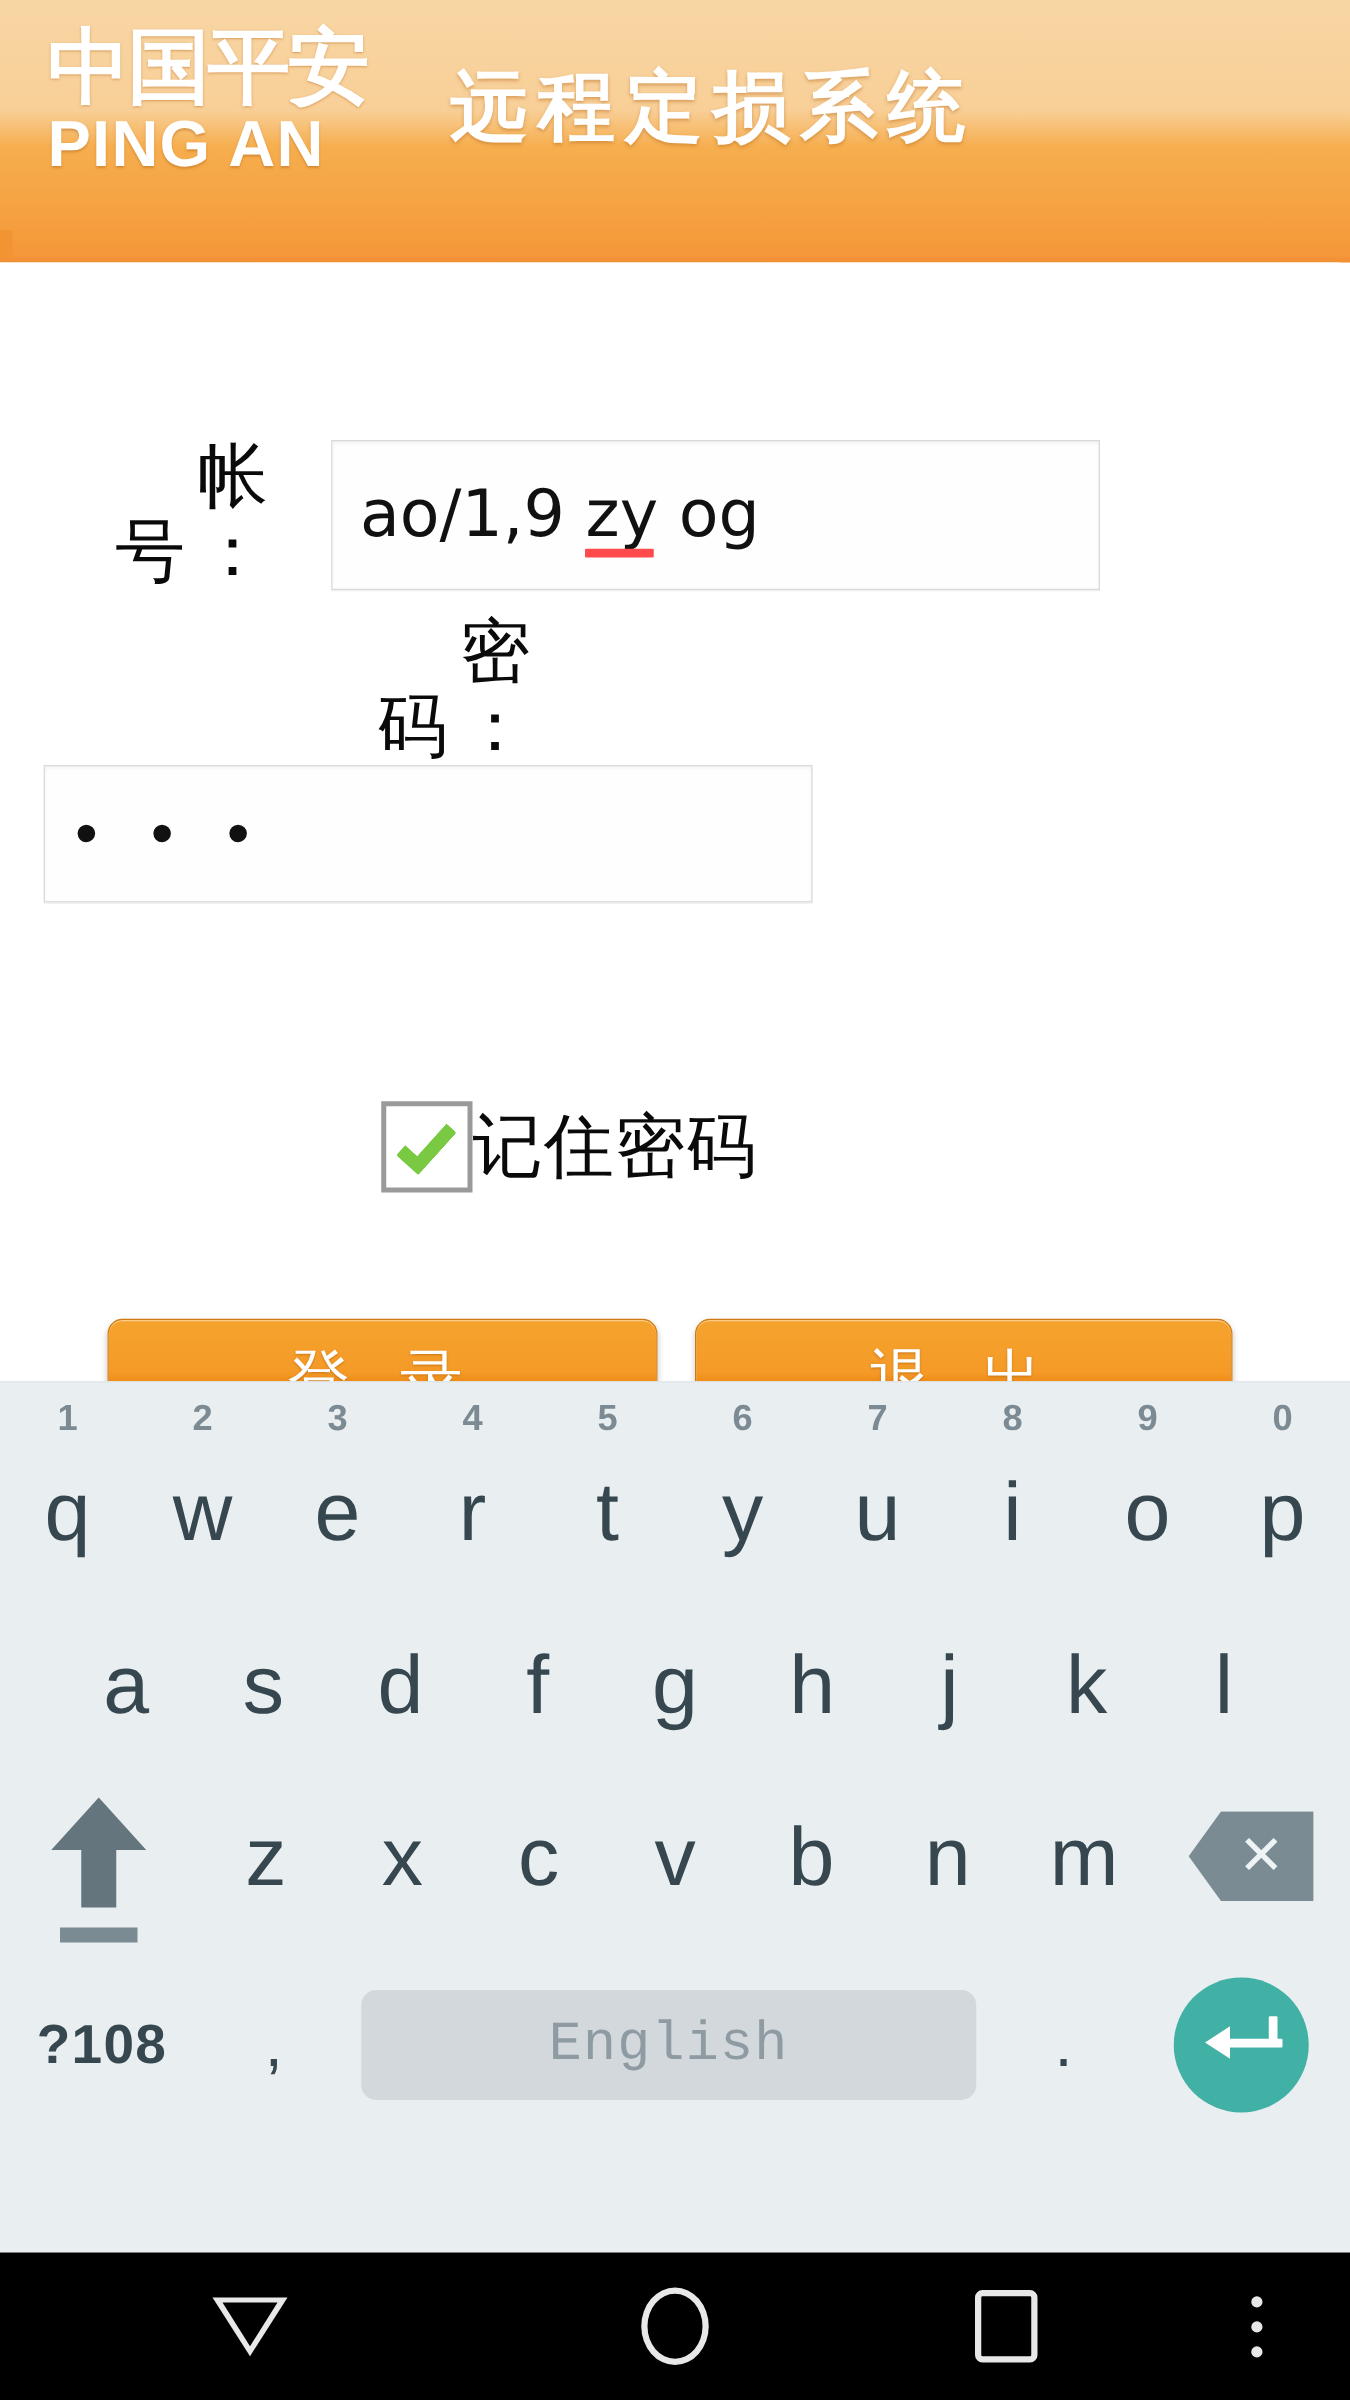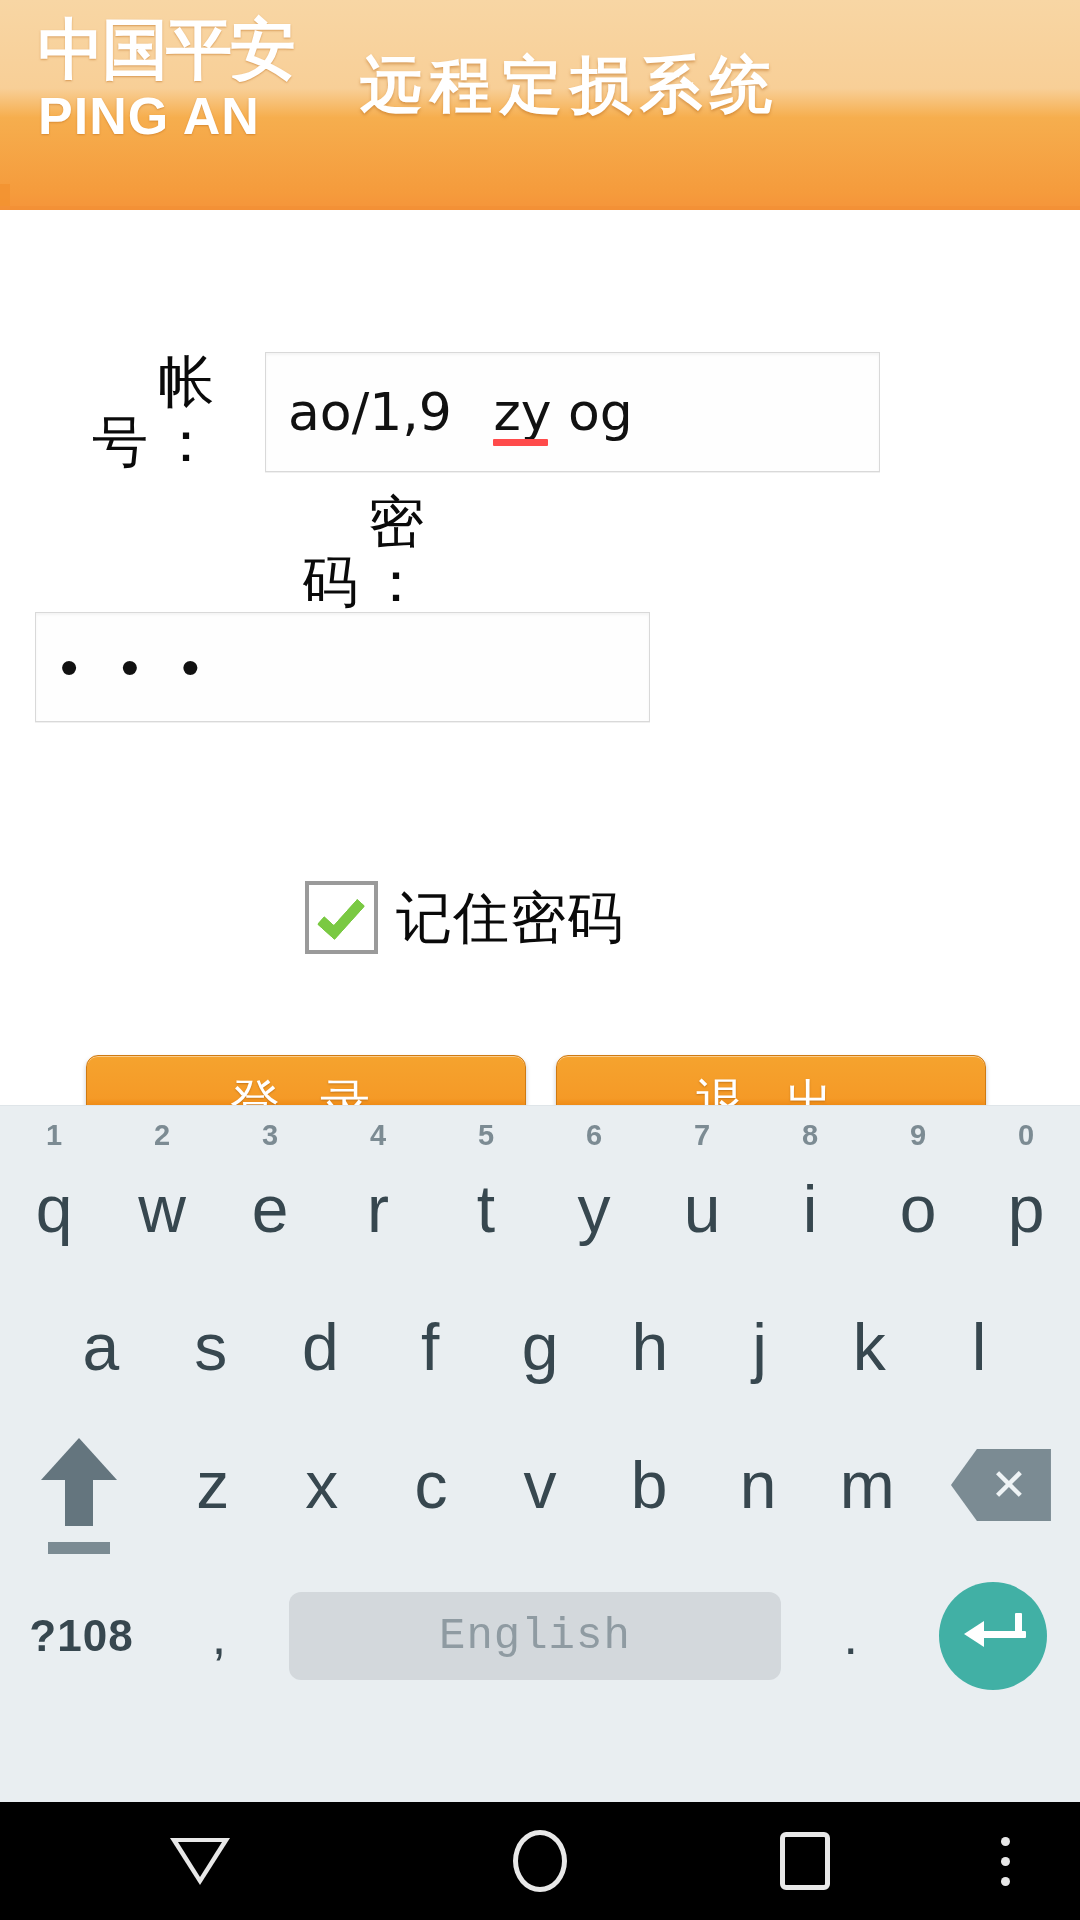--- a/index.html
+++ b/index.html
@@ -20,21 +20,21 @@
   .header:after{
     content:""; position:absolute; left:0; bottom:0; width:1080px; height:4px;
     background:#f08a30; opacity:.35;
   }
   .logo-block{
     position:absolute; left:38px; top:22px; width:300px; color:#fff;
     text-shadow: 0 1px 2px rgba(190,110,30,.55);
   }
   .logo-cn{
     font-size:66px; line-height:66px; font-weight:700; letter-spacing:-2px;
-    font-family:Liberation Mono, monospace;
+    font-family:Liberation Serif, serif;
   }
   .logo-en{
     font-size:52px; line-height:52px; font-weight:700; letter-spacing:1px;
     margin-top:2px; font-family:"Liberation Sans",sans-serif;
   }
   .app-title{
     position:absolute; left:360px; top:50px;
     font-size:62px; line-height:70px; font-weight:700; color:#fff;
     letter-spacing:8px;
     font-family:"DejaVu Sans","Liberation Sans",sans-serif;
@@ -85,21 +85,21 @@
     position:relative; background:#fefefe;
     border:1px solid #d9d9d9;
     box-shadow: inset 0 2px 3px rgba(0,0,0,.045), 0 1px 0 #f0f0f0;
     display:flex; align-items:center;
   }
   .textbox-inner{
     font-size:52px; line-height:60px; color:#111;
     padding-left:22px; letter-spacing:0px; white-space:nowrap;
     font-family:"DejaVu Sans","Liberation Sans",sans-serif;
   }
-  .spell{ position:relative; display:inline-block;margin-left:25px; }
+  .spell{ position:relative; display:inline-block; }
   .spell:after{
     content:""; position:absolute; left:0; right:4px; bottom:-4px; height:7px;
     background:#ff4b4b; border-radius:1px;
   }
   .dots{
     font-size:52px; letter-spacing:14px; color:#111; padding-left:24px;
     line-height:60px;
   }
 
   
@@ -109,21 +109,21 @@
     border:4px solid #9a9a9a; position:relative; flex:none;
   }
   .checkbox .tick{
     position:absolute; left:50%; top:50%;
     width:46px; height:24px;
     border-left:11px solid #7ac943; border-bottom:11px solid #7ac943;
     transform: translate(-52%,-62%) rotate(-48deg);
     border-radius:2px;
   }
   .chk-label{
-    font-size:56px; line-height:62px; color:#0a0a0a; margin-left:18px;
+    font-size:56px; line-height:62px; color:#0a0a0a; 
     letter-spacing:1px; font-family:"DejaVu Sans","Liberation Sans",sans-serif;
   }
 
   
   .btn-row{ position:absolute; left:0; top:845px; width:1080px; height:120px; }
   .btn{
     position:absolute; top:0; height:96px; border-radius:12px;
     background: linear-gradient(to bottom, #f5a32e 0%, #f59a27 45%, #ef8c18 52%, #f08f1e 100%);
     border:1px solid #cf7a12;
     box-shadow: 0 3px 5px rgba(0,0,0,.22), inset 0 1px 0 rgba(255,255,255,.45);

